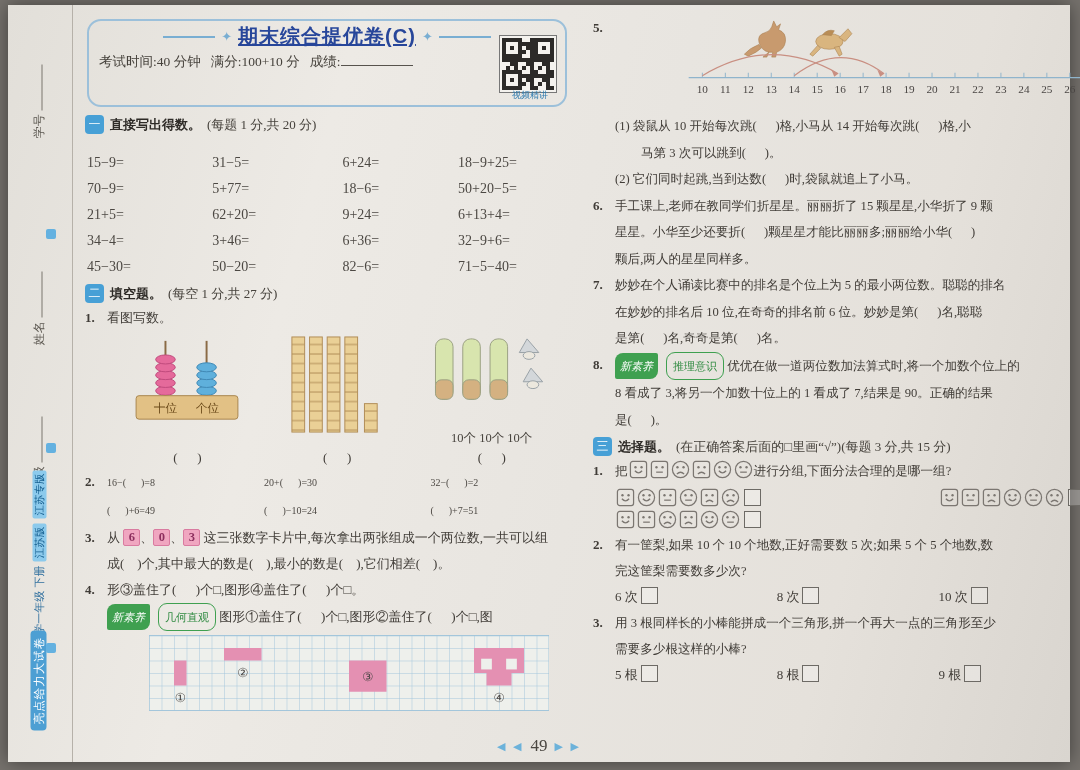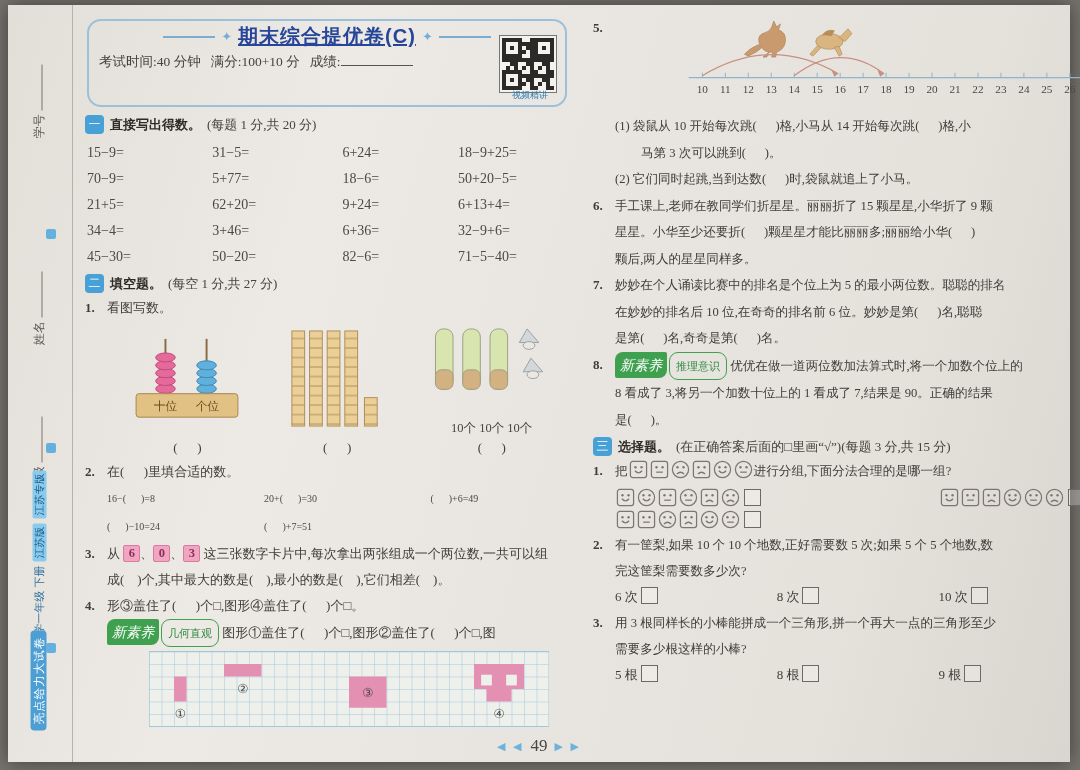--- a/index.html
+++ b/index.html
@@ -36,33 +36,33 @@
       display:grid;grid-template-columns:repeat(13,1fr);grid-template-rows:repeat(13,1fr);padding:2px;}
   .qr div{background:transparent;} .qr div.b{background:#2c2a28;}
   .qrcap{position:absolute;right:6px;top:68px;width:58px;text-align:center;font-size:9px;color:#2f7cb0;}
   
   .sec-head{display:flex;align-items:center;gap:6px;margin:4px 0 2px 0;}
   .sec-icon{width:19px;height:19px;background:#47a0d6;color:#fff;border-radius:4px;display:inline-flex;
             align-items:center;justify-content:center;font-size:12px;font-family:"Liberation Sans","DejaVu Sans",sans-serif;flex:0 0 19px;}
   .sec-title{font-family:"Liberation Sans","DejaVu Sans",sans-serif;font-weight:bold;font-size:13px;color:#2e2b27;}
   .sec-note{font-size:13px;color:#46423c;white-space:pre;}
   
-  .arith{display:grid;grid-template-columns:26% 27% 24% 23%;padding-left:2px;margin-top:6px;}
+  .arith{display:grid;grid-template-columns:26% 27% 24% 23%;padding-left:2px;margin-top:16px;}
   .arith span{font-size:14px;line-height:26px;white-space:pre;color:#4c4843;}
   
   .q{position:relative;padding-left:22px;}
   .qnum{position:absolute;left:0;top:0;font-weight:bold;font-size:13px;line-height:26px;}
-  .badge1{display:inline-block;background:#3fa050;color:#fff;font-size:14px;border-radius:8px 2px 8px 2px;padding:0 5px;
+  .badge1{display:inline-block;background:#3fa050;color:#fff;font-size:11px;border-radius:8px 2px 8px 2px;padding:0 5px;
           font-family:"Liberation Sans","DejaVu Sans",sans-serif;font-style:italic;}
-  .badge2{display:inline-block;border:1px solid #3fa050;color:#2f8a40;font-size:11px;border-radius:9px;padding:0 6px;margin-left:2px;
+  .badge2{display:inline-block;border:1px solid #3fa050;color:#2f8a40;font-size:11px;border-radius:9px;padding:0 6px;margin-left:8px;
           font-family:"Liberation Sans","DejaVu Sans",sans-serif;}
   .card{display:inline-block;background:#f0a6c0;border:1px solid #d97ba0;color:#8d2f5e;font-weight:bold;
         font-size:12.5px;line-height:15px;width:15px;text-align:center;border-radius:2px;vertical-align:1px;}
   
-  .picrow{display:flex;margin:4px 0 0 8px;align-items:center;}
+  .picrow{display:flex;margin:4px 0 0 8px;align-items:flex-start;}
   .piccell{text-align:center;}
   .pc1{width:150px;} .pc2{width:160px;} .pc3{width:160px;}
   .tubelabel{font-size:12.5px;color:#46423c;margin-top:15px;white-space:pre;}
   .blankrow{display:flex;margin-left:8px;}
   .blankrow span{text-align:center;font-size:13px;white-space:pre;line-height:22px;}
   
   .eqs{display:grid;grid-template-columns:34% 36% 30%;}
   .eqs span{font-size:10px;line-height:28px;white-space:pre;color:#4c4843;}
   
   .face{display:inline-block;width:19px;height:19px;margin:0 1px;vertical-align:-4px;}
@@ -377,24 +377,24 @@
         </div>
         <div class="blankrow">
           <span class="pc1">(      )</span>
           <span class="pc2">(      )</span>
           <span class="pc3">(      )</span>
         </div>
       </div>
 
       <div class="q">
         <span class="qnum">2.</span>
-        <div class="line">在(      )里填合适的数。</div>
         <div class="eqs">
           <span>16−(      )=8</span>
             <span>20+(      )=30</span>
+            <span>32−(      )=2</span>
           <span>(      )+6=49</span>
             <span>(      )−10=24</span>
             <span>(      )+7=51</span>
         </div>
       </div>
 
       <div class="q">
         <span class="qnum">3.</span>
         <div class="line"><span>从 </span><span class="card">6</span><span>、</span><span class="card">0</span><span>、</span><span class="card">3</span><span> 这三张数字卡片中,每次拿出两张组成一个两位数,一共可以组</span></div>
         <div class="line">成(    )个,其中最大的数是(    ),最小的数是(    ),它们相差(    )。</div>

